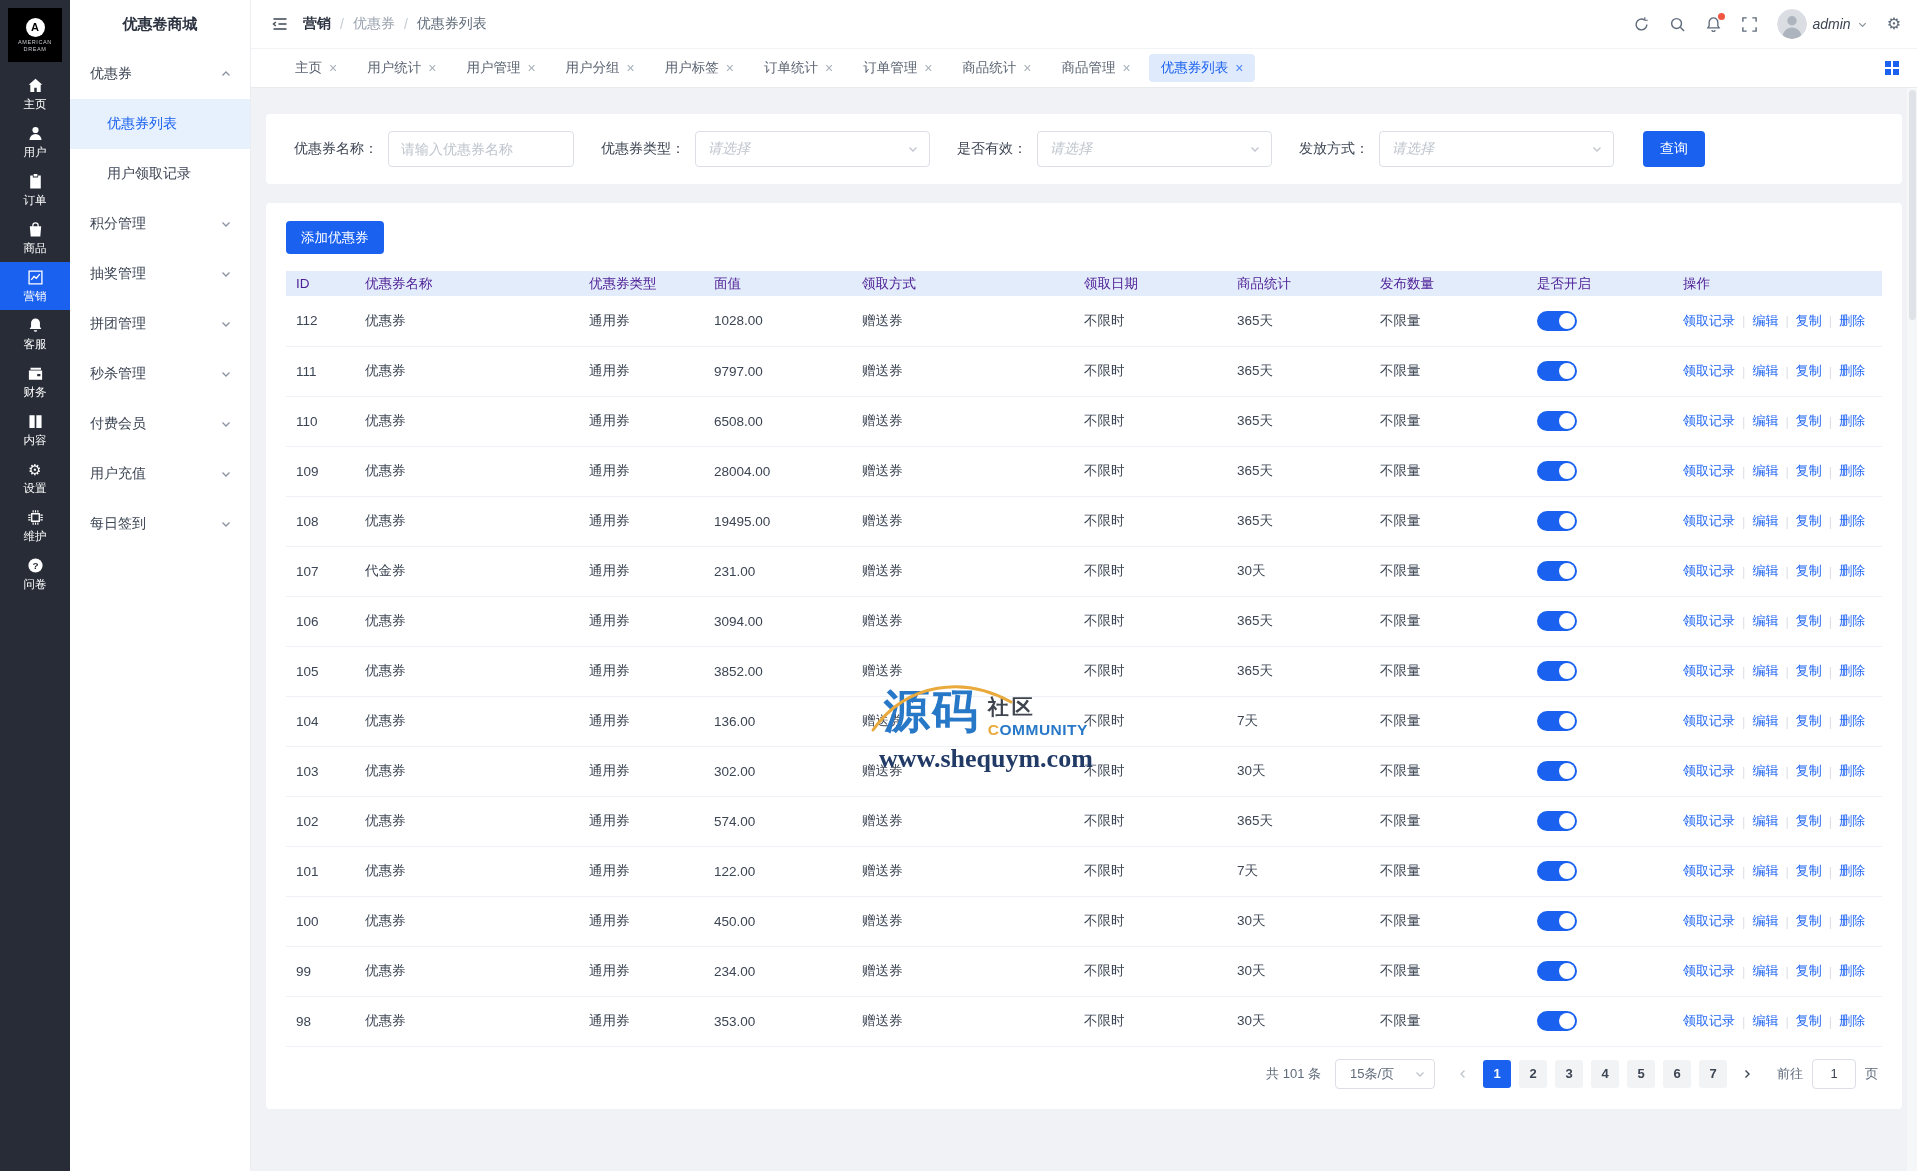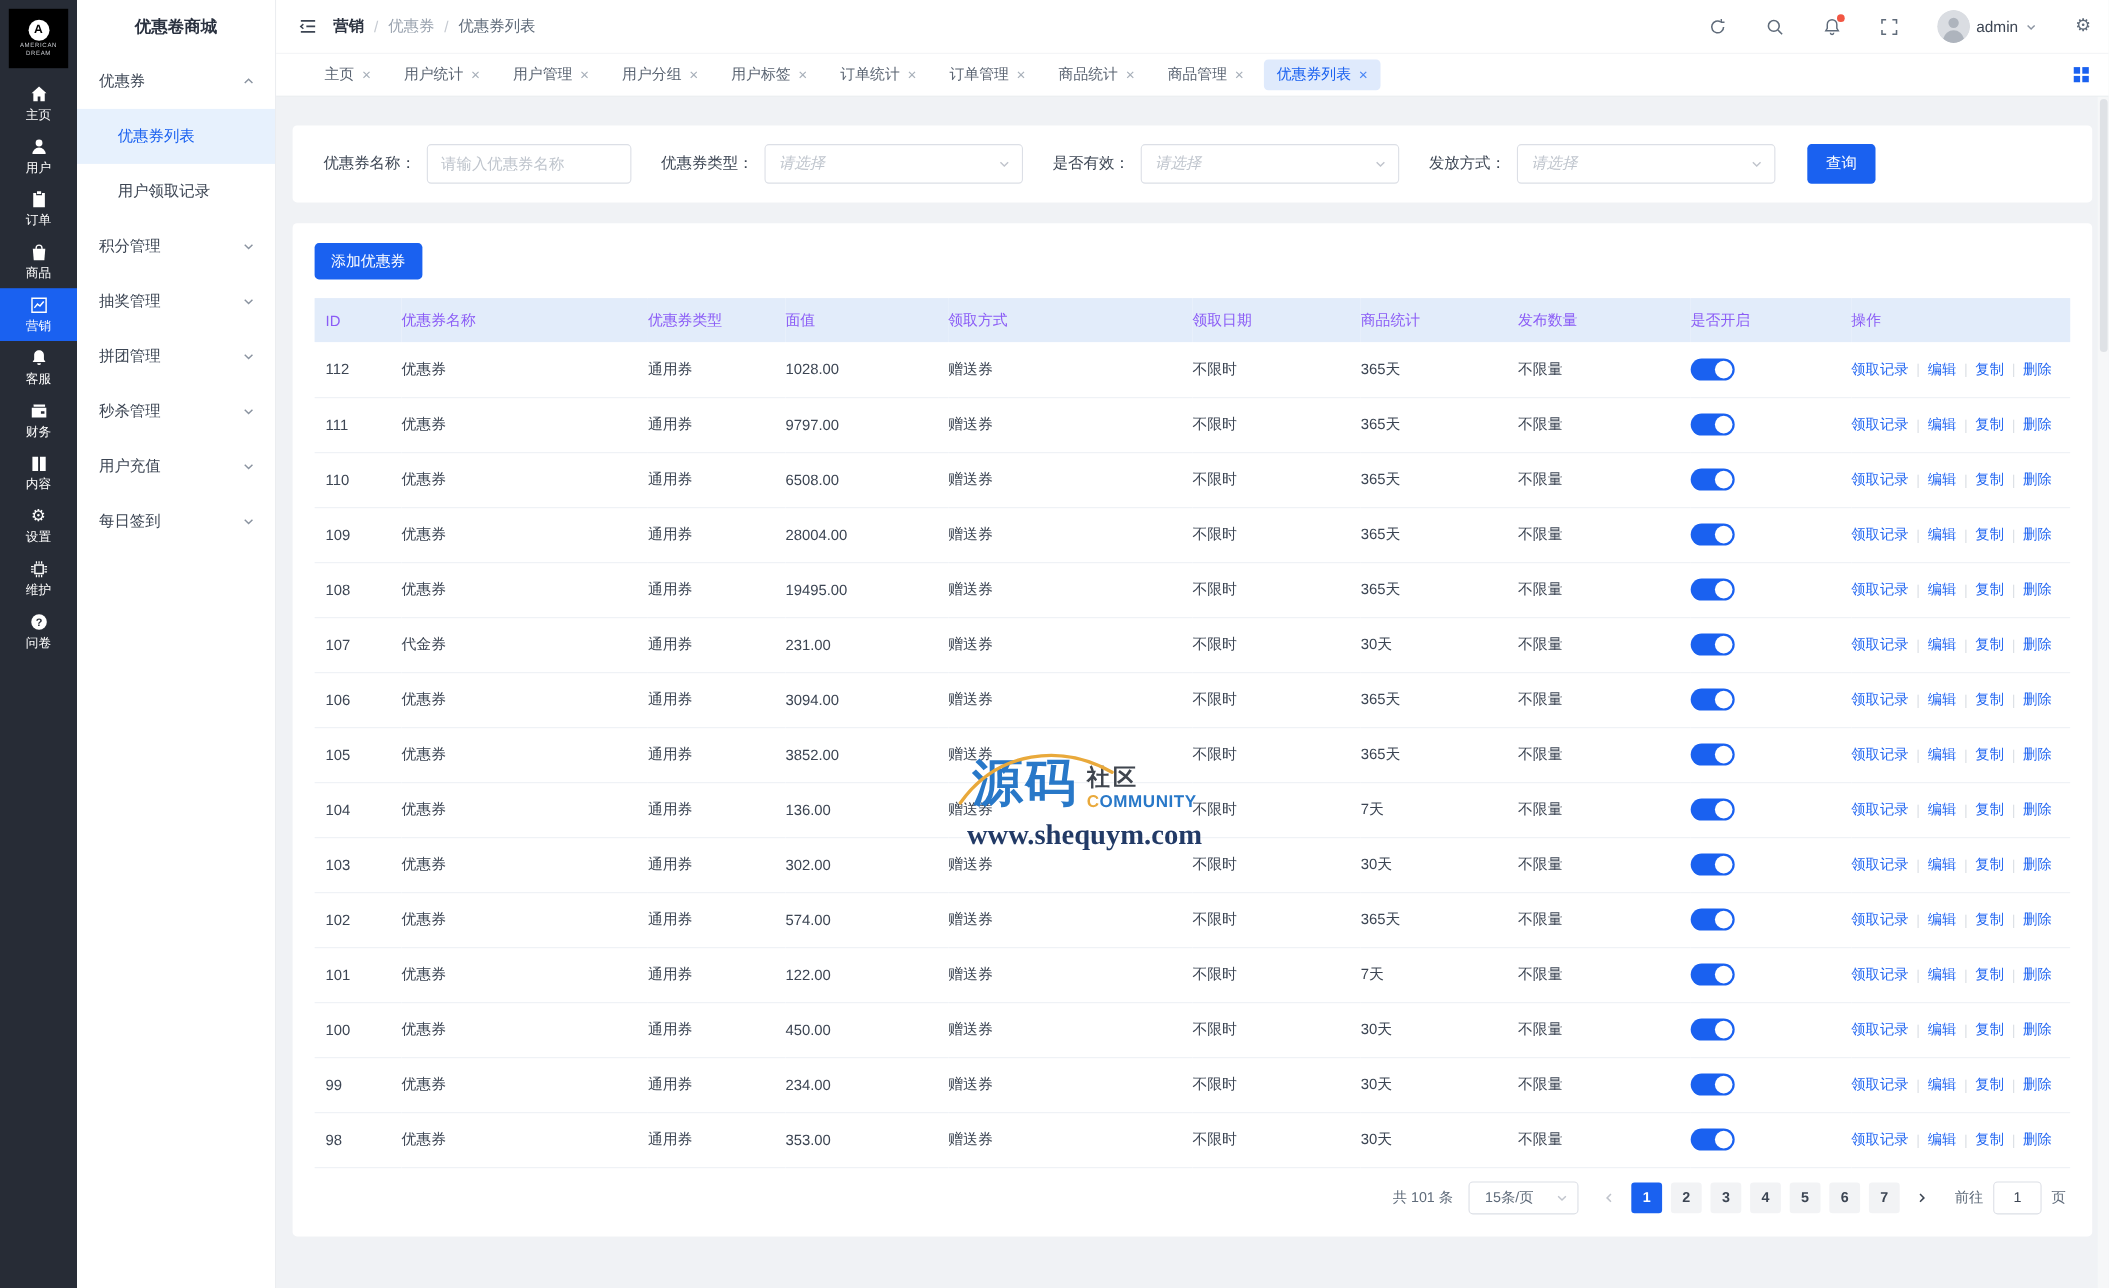--- a/index.html
+++ b/index.html
@@ -34,21 +34,21 @@
   
   .main { flex:1; display:flex; flex-direction:column; min-width:0; position:relative; }
   .topbar { height:49px; background:#fff; display:flex; align-items:center; padding:0 16px 0 20px; gap:10px; border-bottom:1px solid #f2f3f5; }
   .hamburger { width:18px; height:18px; color:#3c4553; cursor:pointer; }
   .hamburger svg { width:100%; height:100%; }
   .breadcrumb { display:flex; align-items:center; gap:9px; font-size:14px; margin-left:4px; }
   .crumb-first { color:#2b3240; font-weight:bold; }
   .crumb-sep { color:#c6cbd2; }
   .crumb-mid { color:#9aa3af; }
   .crumb-last { color:#5f6b7a; }
-  .topbar-right { margin-left:auto; display:flex; align-items:center; gap:35px; }
+  .topbar-right { margin-left:auto; display:flex; align-items:center; gap:19px;font-style:italic; }
   .tb-icon { width:17px; height:17px; color:#5f6b7a; cursor:pointer; position:relative; }
   .tb-icon svg { width:100%; height:100%; display:block; }
   .badge-dot { position:absolute; top:-3px; right:-3px; width:7px; height:7px; border-radius:50%; background:#f25643; }
   .user-wrap { display:flex; align-items:center; gap:6px; cursor:pointer; }
   .avatar { width:30px; height:30px; border-radius:50%; overflow:hidden; }
   .avatar svg { display:block; }
   .username { font-size:14px; color:#3c4553; }
   .chev { width:11px; height:11px; color:#8a93a0; }
   .chev svg { width:100%; height:100%; display:block; }
   .gear-glyph { font-size:16px; color:#5f6b7a; cursor:pointer; line-height:1; }
@@ -71,21 +71,21 @@
   .f-input::placeholder { color:#bfc5cd; }
   .f-select { width:235px; height:36px; border:1px solid #dcdfe6; border-radius:4px; display:flex; align-items:center; justify-content:space-between; padding:0 10px 0 12px; cursor:pointer; background:#fff;font-style:italic; }
   .f-select .ph { font-size:14px; color:#bfc5cd; }
   .sel-caret { width:12px; height:12px; color:#c0c4cc; }
   .sel-caret svg { width:100%; height:100%; display:block; }
   .search-btn { width:62px; height:36px; background:#1a61f0; color:#fff; border:none; border-radius:4px; font-size:14px; cursor:pointer; margin-left:2px; font-family:inherit; }
 
   .table-card { background:#fff; border-radius:4px; margin-top:19px; padding:18px 20px 20px; }
   .add-btn { height:33px; padding:0 15px; background:#1a61f0; color:#fff; border:none; border-radius:4px; font-size:13.5px; cursor:pointer; font-family:inherit; }
   table { width:100%; border-collapse:collapse; margin-top:17px; table-layout:fixed; }
-  thead th { background:#e2ecfa; height:40px; font-size:13.5px; font-weight:normal; color:#8b5cf6; text-align:left; padding:0; }
+  thead th { background:#e2ecfa; height:25px; font-size:13.5px; font-weight:normal; color:#4c1d95; text-align:left; padding:0; }
   tbody td { height:50px; border-bottom:1px solid #eef1f5; font-size:13.5px; color:#3c4553; padding:0; }
   th:first-child, td:first-child { padding-left:10px; }
 
   .toggle { width:40px; height:20px; border-radius:10px; background:#1a61f0; position:relative; cursor:pointer; }
   .toggle .knob { position:absolute; top:2px; right:2px; width:16px; height:16px; border-radius:50%; background:#fff; }
   .actions { display:flex; align-items:center; gap:7px; font-size:13px; white-space:nowrap; }
   .action-link { color:#2266f2; cursor:pointer; text-decoration:none; }
   .act-sep { color:#dde1e6; }
 
   .pagination { margin-top:12px; display:flex; align-items:center; justify-content:flex-end; gap:14px; font-size:13px; color:#5f6b7a; padding-right:4px; }
@@ -259,20 +259,28 @@
         <div class="side-item group">
           <span class="side-label">拼团管理</span>
           <span class="caret">
             <svg viewBox="0 0 12 12" fill="none" stroke="currentColor" stroke-width="1.3">
               <path d="m2.5 4.5 3.5 3.5 3.5-3.5"></path>
             </svg>
           </span>
         </div>
         <div class="side-item group">
           <span class="side-label">秒杀管理</span>
+          <span class="caret">
+            <svg viewBox="0 0 12 12" fill="none" stroke="currentColor" stroke-width="1.3">
+              <path d="m2.5 4.5 3.5 3.5 3.5-3.5"></path>
+            </svg>
+          </span>
+        </div>
+        <div class="side-item group">
+          <span class="side-label">付费会员</span>
           <span class="caret">
             <svg viewBox="0 0 12 12" fill="none" stroke="currentColor" stroke-width="1.3">
               <path d="m2.5 4.5 3.5 3.5 3.5-3.5"></path>
             </svg>
           </span>
         </div>
         <div class="side-item group">
           <span class="side-label">用户充值</span>
           <span class="caret">
             <svg viewBox="0 0 12 12" fill="none" stroke="currentColor" stroke-width="1.3">

